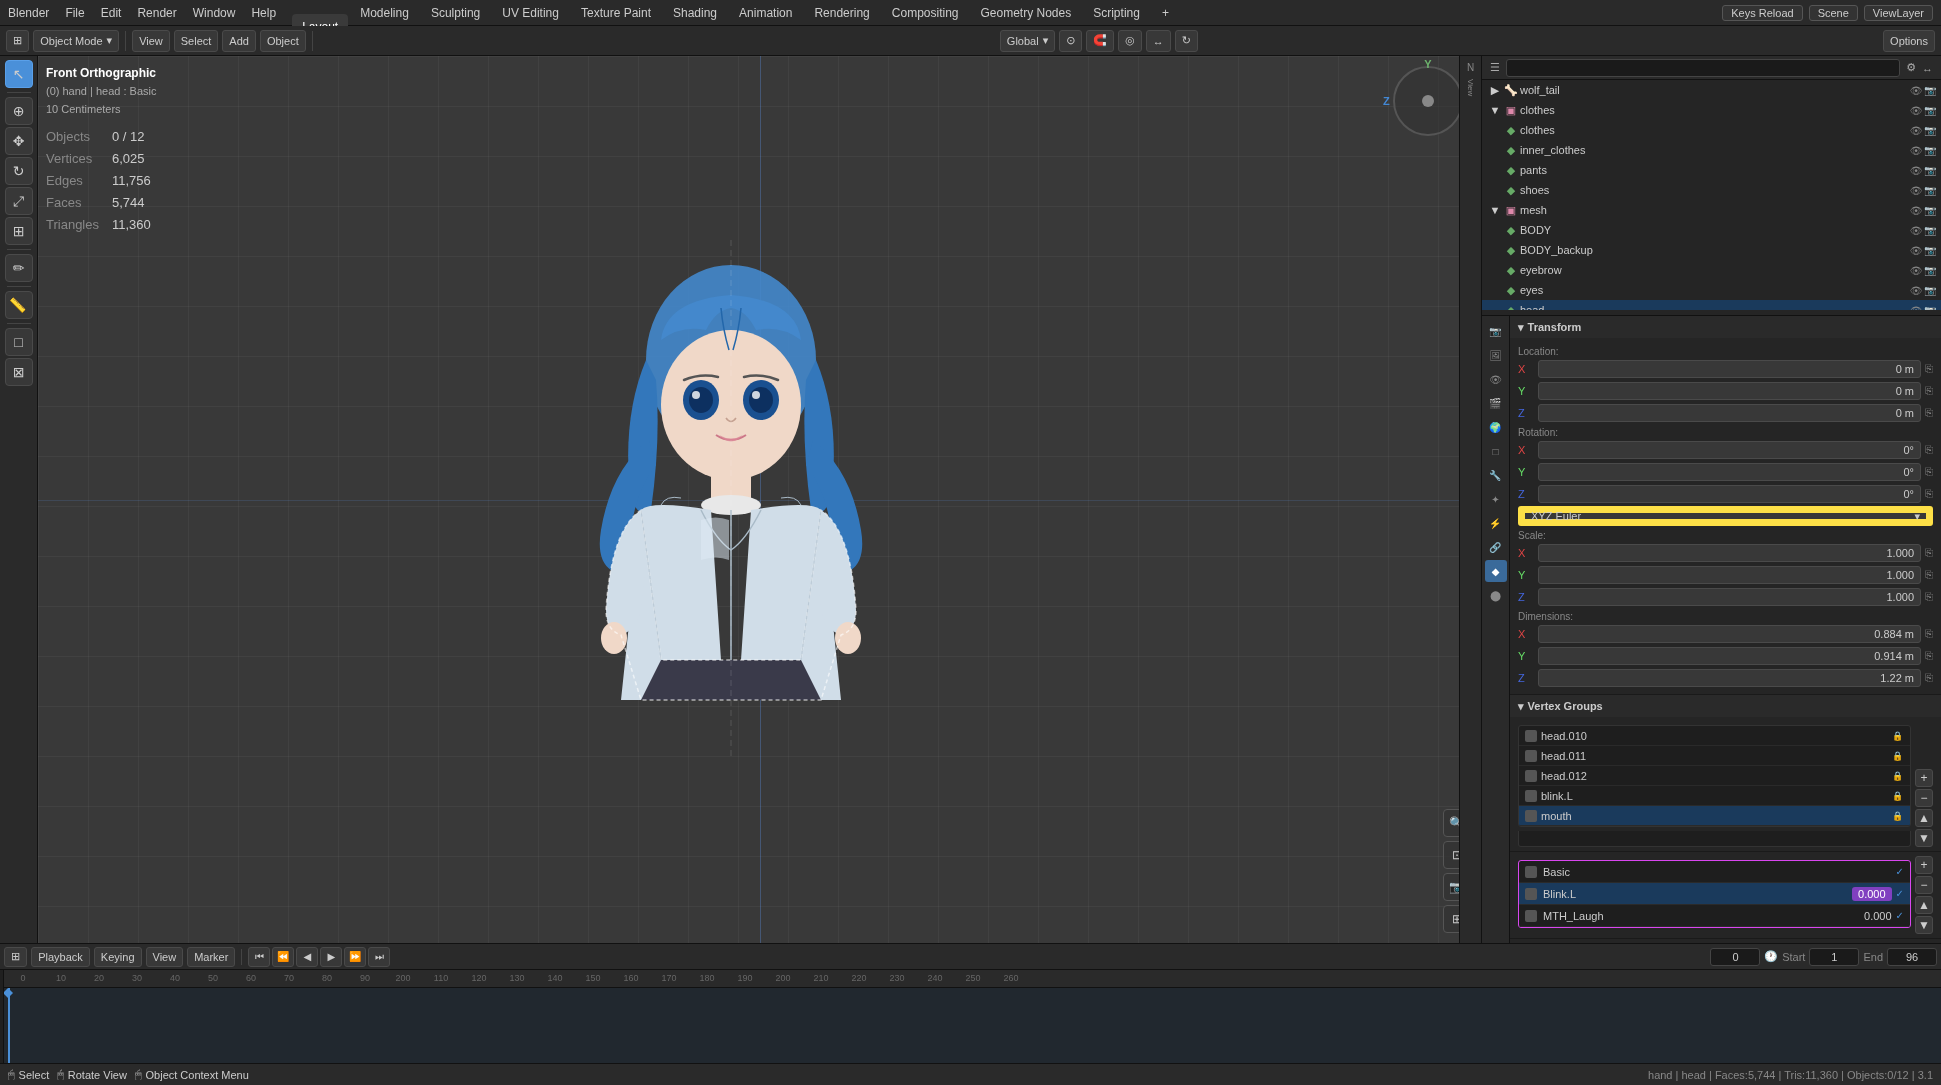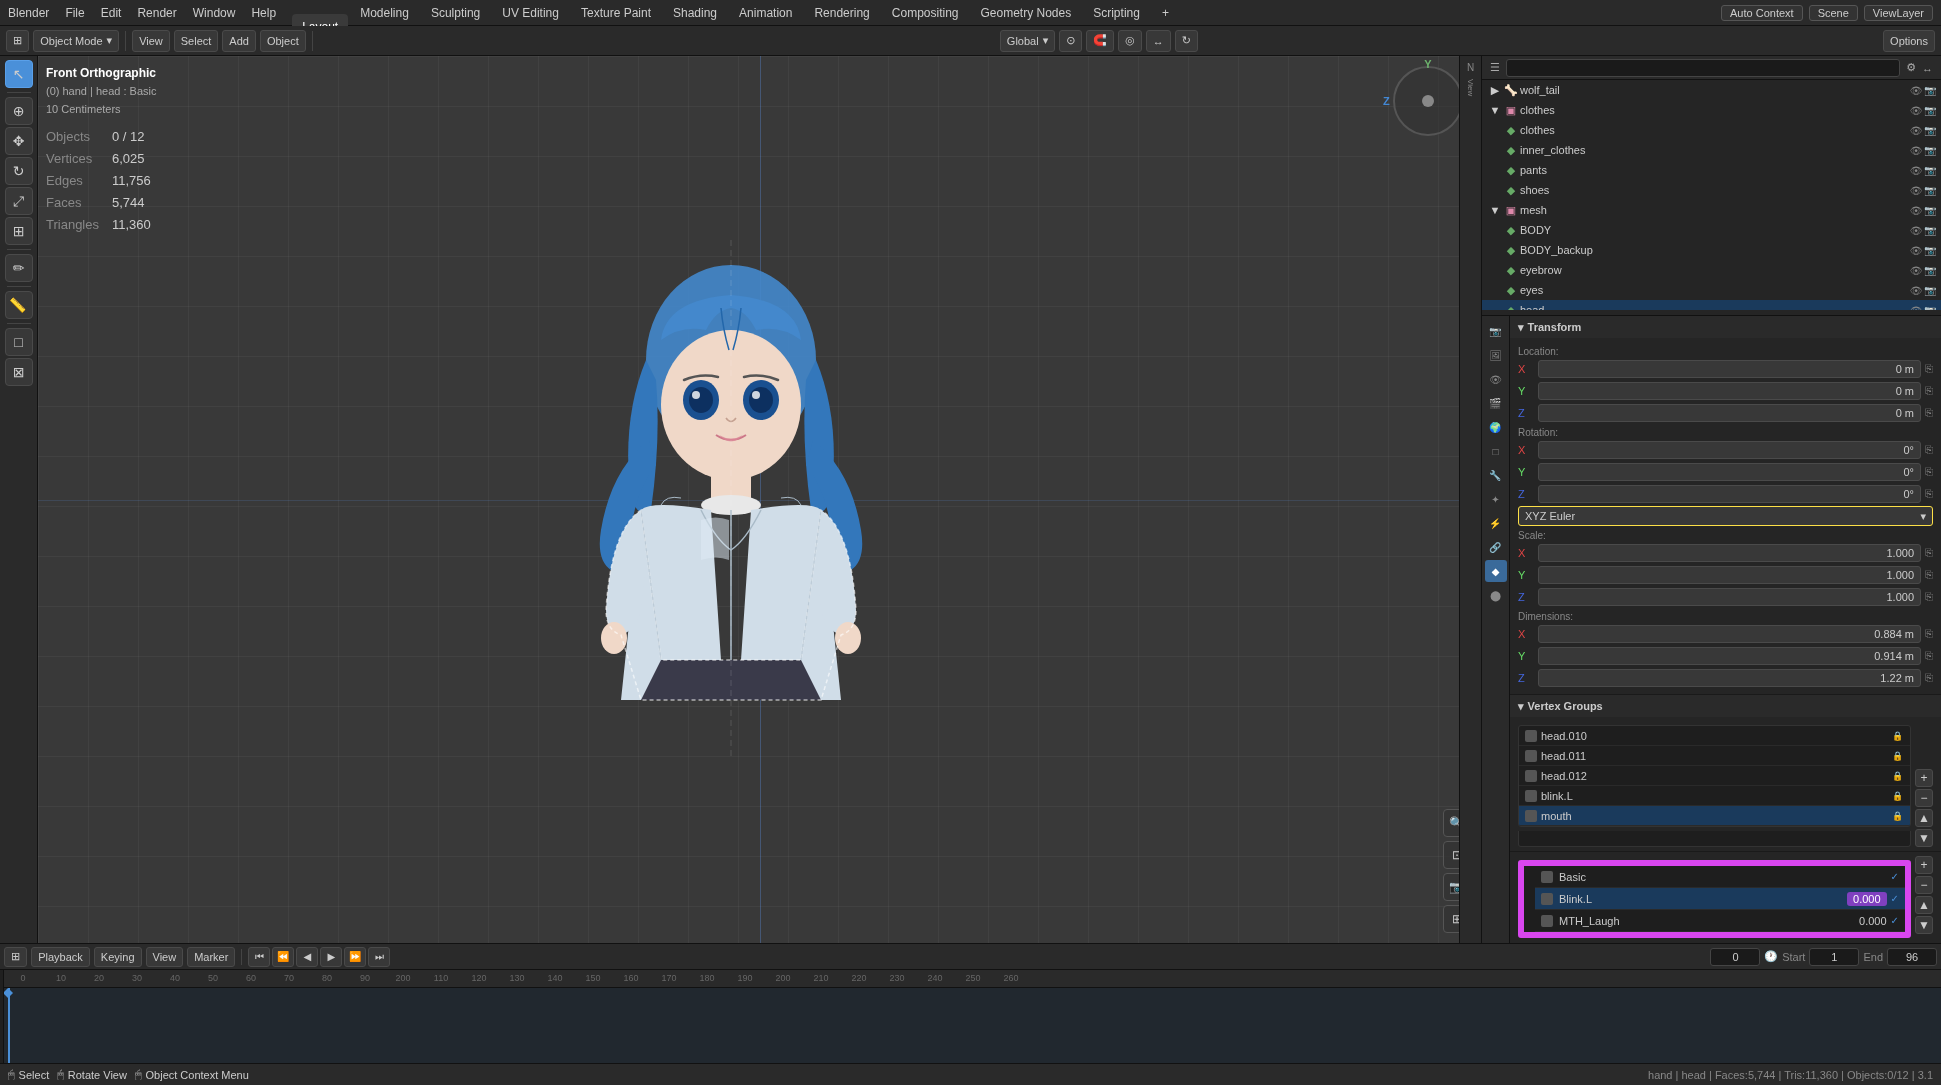--- a/index.html
+++ b/index.html
@@ -348,21 +348,21 @@
       font-size: 11px;
       padding: 1px 6px;
       border-radius: 3px;
       height: 18px;
       text-align: right;
     }
     .prop-section-label { color: #888; font-size: 10px; margin-top: 4px; margin-bottom: 2px; }
     .prop-copy-btn { color: #888; font-size: 10px; cursor: pointer; flex-shrink: 0; }
     .dropdown-input {
       background: #383838;
-      border: 1px solid #fde047;
+      border: 7px solid #fde047;
       color: #ccc;
       font-size: 11px;
       padding: 1px 6px;
       border-radius: 3px;
       height: 20px;
       width: 100%;
       display: flex;
       align-items: center;
       justify-content: space-between;
       cursor: pointer;
@@ -398,21 +398,21 @@
       width: 18px;
       height: 18px;
       display: flex;
       align-items: center;
       justify-content: center;
       cursor: pointer;
       font-size: 12px;
     }
 
     
-    .sk-list { background: #1e1e1e; border: 6px solid #d946ef; border-radius: 3px; margin: 4px 0; overflow: hidden; padding-left: 11px; }
+    .sk-list { background: #1e1e1e; border: 1px solid #d946ef; border-radius: 3px; margin: 4px 0; overflow: hidden; }
     .sk-item { height: 22px; display: flex; align-items: center; padding: 0 6px; gap: 6px; cursor: pointer; border-bottom: 1px solid #2a2a2a; }
     .sk-item.selected { background: #1a3a5c; }
     .sk-label { font-size: 11px; color: #ccc; flex: 1; }
     .sk-value { font-size: 11px; color: #ccc; }
     .sk-value.highlighted { background: #8040c0; padding: 1px 6px; border-radius: 3px; color: #fff; }
     .sk-check { color: #4a90d9; font-size: 10px; }
     .sk-icon { width: 12px; height: 12px; border-radius: 2px; background: #555; }
     .sk-right { display: flex; align-items: center; margin-left: auto; gap: 4px; }
 
     
@@ -582,21 +582,21 @@
     <div class="menu-tab">Texture Paint</div>
     <div class="menu-tab">Shading</div>
     <div class="menu-tab">Animation</div>
     <div class="menu-tab">Rendering</div>
     <div class="menu-tab">Compositing</div>
     <div class="menu-tab">Geometry Nodes</div>
     <div class="menu-tab">Scripting</div>
     <div class="menu-tab">+</div>
   </div>
   <div class="top-right-controls">
-    <div class="top-right-btn">Auto Context</div>
+    <div class="top-right-btn">Keys Reload</div>
     <div class="top-right-btn">Scene</div>
     <div class="top-right-btn">ViewLayer</div>
   </div>
 </div>
 
 <div class="header-toolbar">
 
   <div class="toolbar-btn">⊞</div>
   <div class="toolbar-dropdown">
     <span>Object Mode</span>

